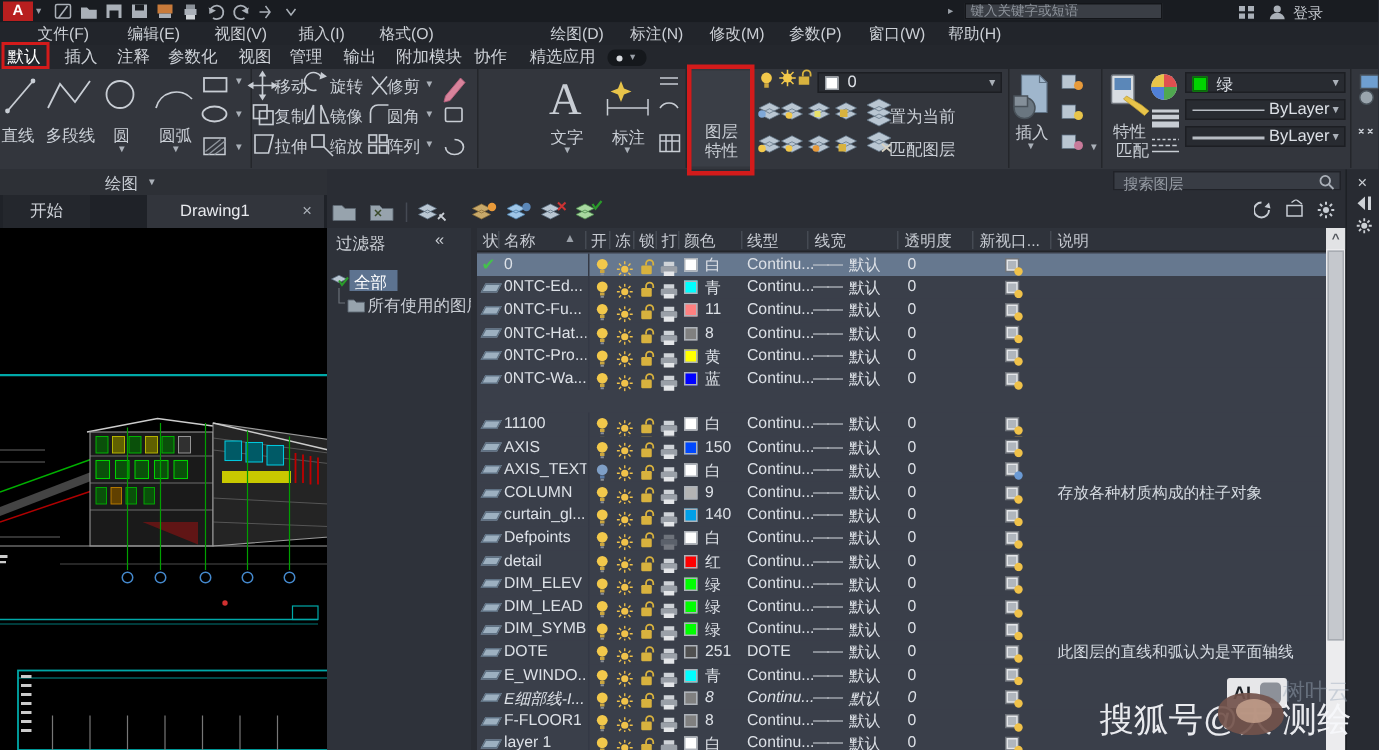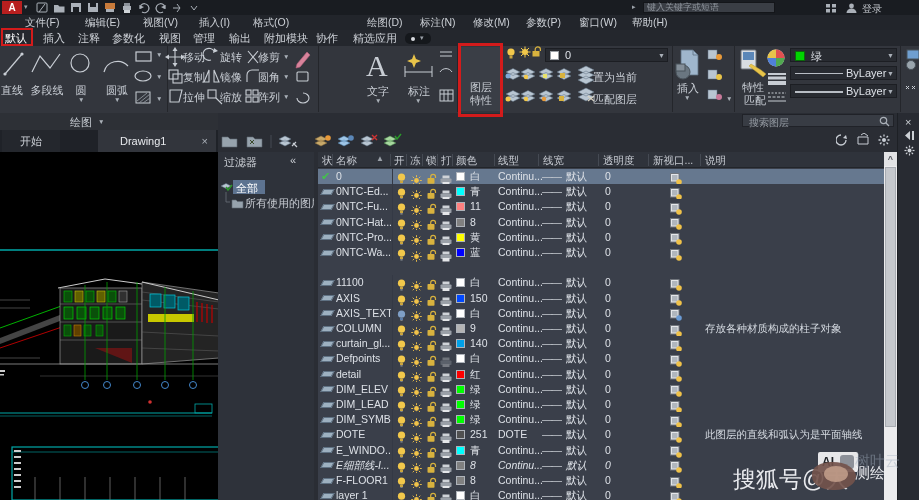--- a/index.html
+++ b/index.html
@@ -82,21 +82,21 @@
 #rs-x{left:7px;top:3px;font-size:11px;color:#cdd1d6}
 
 #wm{left:600px;top:440px;width:319px;height:60px;pointer-events:none}
 #wm-logo{position:absolute;left:218px;top:12px;width:40px;height:20px;background:rgba(255,255,255,.88);border-radius:2px}
 #wm-logo .ai{position:absolute;left:4px;top:3px;font-size:12px;font-weight:bold;color:#1d2025}
 #wm-logo .pic{position:absolute;left:22px;top:3px;width:14px;height:14px;background:#8d9199;border-radius:3px}
 #wm-ghost{position:absolute;left:255px;top:12px;font-size:15px;color:rgba(160,172,188,.45);white-space:nowrap}
 #wm-text1{position:absolute;left:133px;top:24px;font-size:23px;color:rgba(246,248,251,.93);white-space:nowrap}
 #wm-blob1{position:absolute;left:212px;top:22px;width:44px;height:28px;background:rgba(115,82,75,.92);border-radius:45% 55% 50% 50%}
 #wm-blob2{position:absolute;left:224px;top:26px;width:24px;height:16px;background:rgba(196,160,140,.85);border-radius:50%}
-#wm-text2{position:absolute;left:255px;top:24px;font-size:15px;color:rgba(246,248,251,.93)}
+#wm-text2{position:absolute;left:255px;top:24px;font-size:23px;color:rgba(246,248,251,.93)}
 
 .redbox{border:2px solid #d31b1b;background:transparent;z-index:50}
 #redbox1{left:1px;top:28px;width:32px;height:18px}
 #redbox2{left:458px;top:43px;width:45px;height:74px;border-width:3px}
 </style>
 </head>
 <body>
 
 <div id="titlebar" class="abs">
   <div id="logo" class="abs">A</div>

